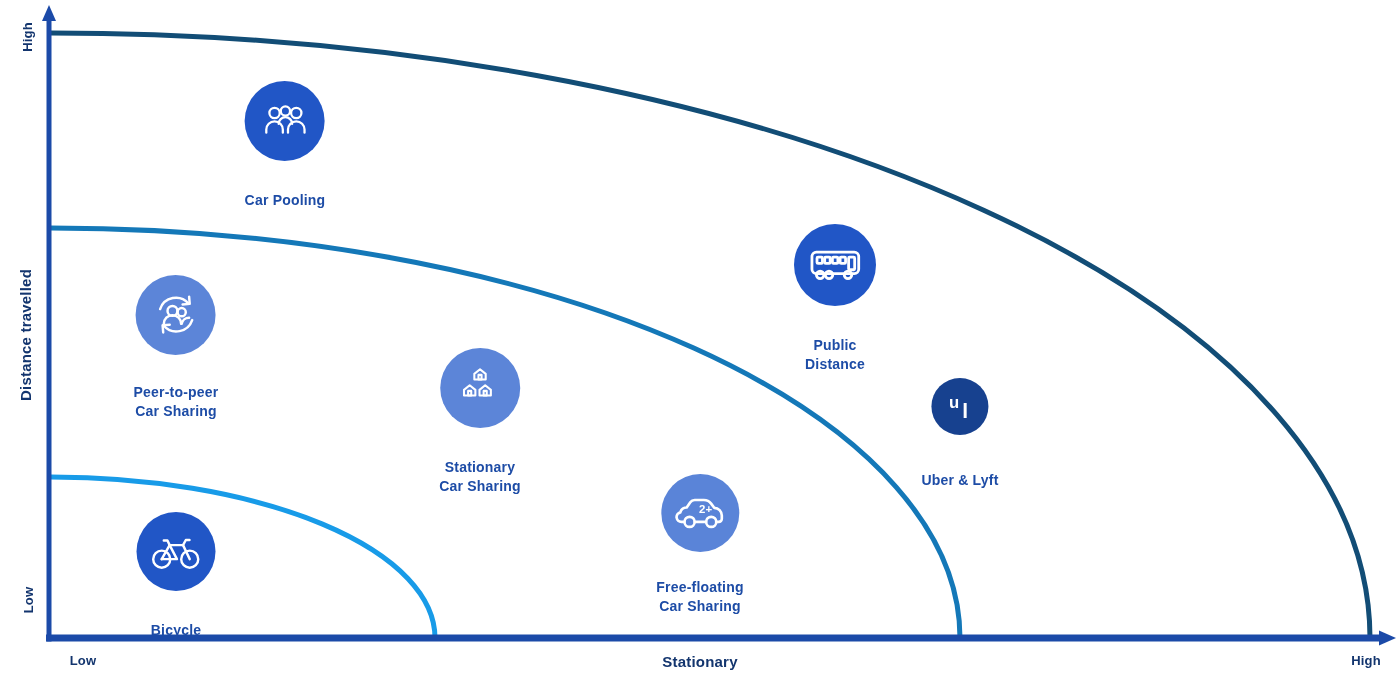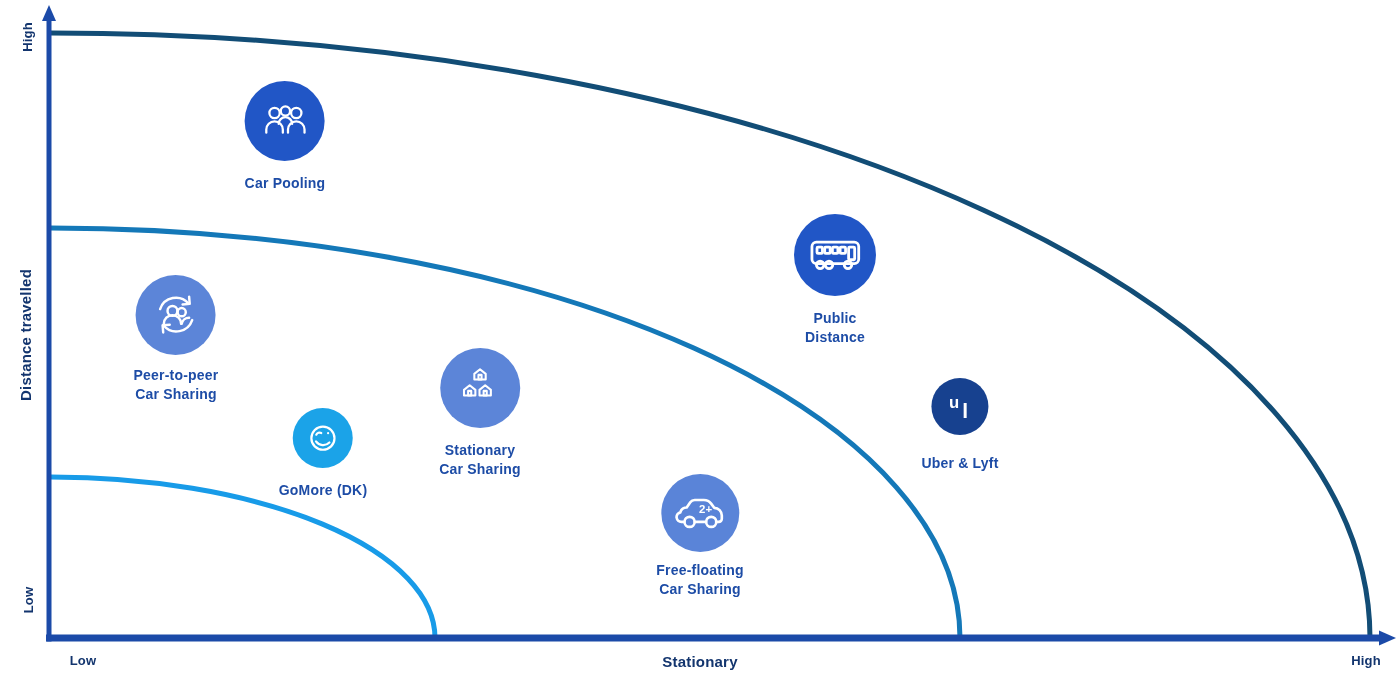--- a/index.html
+++ b/index.html
@@ -4,20 +4,21 @@
 <style>
   html,body{margin:0;padding:0;background:#ffffff;}
   .stage{
     position:relative;width:1400px;height:680px;background:#ffffff;overflow:hidden;
     font-family:"Liberation Sans", sans-serif;
   }
   .axes-svg{position:absolute;left:0;top:0;width:1400px;height:680px;}
   .item{
     position:absolute;display:flex;flex-direction:column;align-items:center;
     transform:translateX(-50%);
+    gap:17px;
   }
   .circle{
     border-radius:50%;display:flex;align-items:center;justify-content:center;
     flex:0 0 auto;
   }
   .circle svg{width:62%;height:62%;display:block;}
   .circle svg.wide{width:74%;height:74%;}
   .label{
     margin-top:13px;text-align:center;color:#1d4ca6;font-size:14px;font-weight:600;
     line-height:19px;letter-spacing:0.2px;white-space:nowrap;
@@ -64,21 +65,21 @@
         <path d="M5.5 35.5 v-3 a8 8 0 0 1 16 0 v3"></path>
         <path d="M26.5 35.5 v-3 a8 8 0 0 1 16 0 v3"></path>
       </svg>
     </div>
     <div class="label" style="margin-top: 13px;">
       <span>Car Pooling</span>
     </div>
   </div>
 
 
-  <div class="item" style="left: 835px; top: 214px;">
+  <div class="item" style="left: 835px; top: 224px;">
     <div class="circle" style="height: 82px; width: 82px; background: rgb(33, 86, 198);">
       <svg class="wide" viewBox="0 0 48 48" fill="none" stroke="#fff" stroke-width="2.2" stroke-linecap="round" stroke-linejoin="round">
         <rect x="5.5" y="13.5" width="37" height="17" rx="3.5"></rect>
         <rect x="9.5" y="17.5" width="4.3" height="5" rx="0.8"></rect>
         <rect x="15.6" y="17.5" width="4.3" height="5" rx="0.8"></rect>
         <rect x="21.7" y="17.5" width="4.3" height="5" rx="0.8"></rect>
         <rect x="27.8" y="17.5" width="4.3" height="5" rx="0.8"></rect>
         <rect x="34.5" y="17.5" width="4.8" height="10" rx="0.8"></rect>
         <circle cx="12" cy="31.5" r="3"></circle>
         <circle cx="19" cy="31.5" r="3"></circle>
@@ -103,33 +104,20 @@
         <path d="M37 28.5 a13.5 13.5 0 0 1 -23 4.5"></path>
         <path d="M13.5 38.5 l-0.5 -5.8 5.8 -0.5"></path>
       </svg>
     </div>
     <div class="label" style="margin-top: 11px;">
       <span>Peer-to-peer</span>
       <span>Car Sharing</span>
     </div>
   </div>
 
-  <div class="item" style="left: 323px; top: 408px;">
-    <div class="circle" style="height: 60px; width: 60px; background: rgb(27, 163, 232);">
-      <svg class="wide" viewBox="0 0 48 48" fill="none" stroke="#fff" stroke-width="2.4" stroke-linecap="round" stroke-linejoin="round">
-        <circle cx="24" cy="24" r="12.5"></circle>
-        <path d="M16.8 20.2 a4 4 0 0 1 5.4 -1.8"></path>
-        <circle cx="29.6" cy="18.6" r="1.2" fill="#fff" stroke="none"></circle>
-        <path d="M16.5 27.5 a9.5 9.5 0 0 0 14.5 1.2"></path>
-      </svg>
-    </div>
-    <div class="label" style="margin-top: 13px;">
-      <span>GoMore (DK)</span>
-    </div>
-  </div>
 
   <div class="item" style="left: 480px; top: 348px;">
     <div class="circle" style="height: 80px; width: 80px; background: rgb(92, 133, 216);">
       <svg viewBox="0 0 48 48" fill="none" stroke="#fff" stroke-width="2" stroke-linecap="round" stroke-linejoin="round">
         <path d="M18.5 16 v-5.5 l5.5 -4.5 5.5 4.5 V16 z"></path>
         <rect x="22.5" y="11.5" width="3" height="4.5"></rect>
         <path d="M8.5 31.5 V26 l5.5 -4.5 5.5 4.5 v5.5 z"></path>
         <rect x="12.5" y="27" width="3" height="4.5"></rect>
         <path d="M23.5 31.5 V26 l5.5 -4.5 5.5 4.5 v5.5 z"></path>
         <rect x="27.5" y="27" width="3" height="4.5"></rect>
@@ -163,14 +151,29 @@
         <text x="12" y="26" font-size="19" font-weight="bold" fill="#fff" font-family="Liberation Sans, sans-serif">u</text>
         <text x="27" y="38" font-size="24" font-weight="bold" fill="#fff" font-family="Liberation Sans, sans-serif">l</text>
       </svg>
     </div>
     <div class="label" style="margin-top: 19px;">
       <span>Uber &amp; Lyft</span>
     </div>
   </div>
 
 
+  <div class="item" style="left: 176px; top: 511.5px;">
+    <div class="circle" style="height: 79px; width: 79px; background: rgb(33, 86, 198);">
+      <svg class="wide" viewBox="0 0 48 48" fill="none" stroke="#fff" stroke-width="2" stroke-linecap="round" stroke-linejoin="round">
+        <circle cx="12.5" cy="30.5" r="7"></circle>
+        <circle cx="35.5" cy="30.5" r="7"></circle>
+        <path d="M12.5 30.5 L19 19 h11 l5.5 11.5"></path>
+        <path d="M19 19 L25 30.5 H12.5"></path>
+        <path d="M19 19 l-1.8 -3.8 h-3"></path>
+        <path d="M30 19 l2.3 -4.2 h3"></path>
+      </svg>
+    </div>
+    <div class="label" style="margin-top: 13px;">
+      <span>Bicycle</span>
+    </div>
+  </div>
 
 </div>
 
 </body></html>

